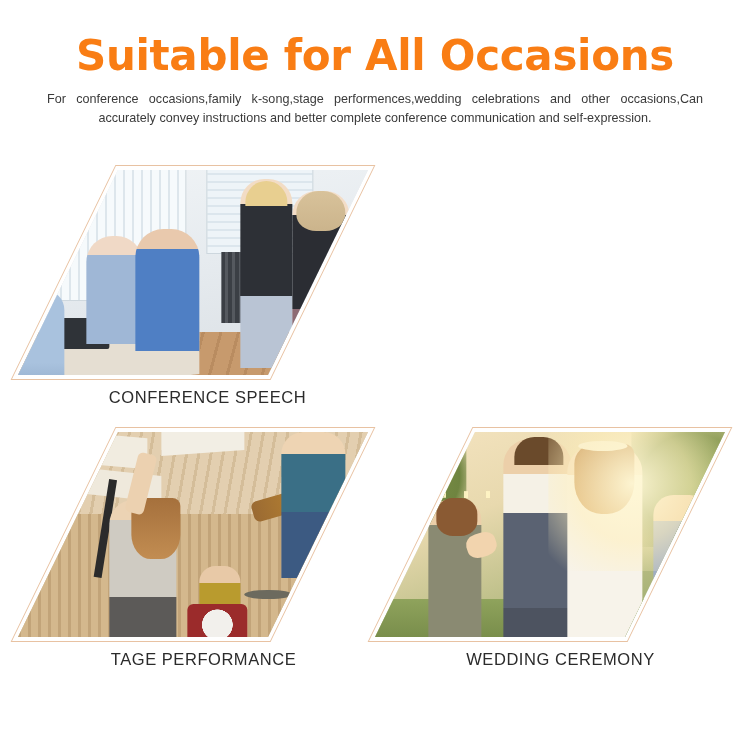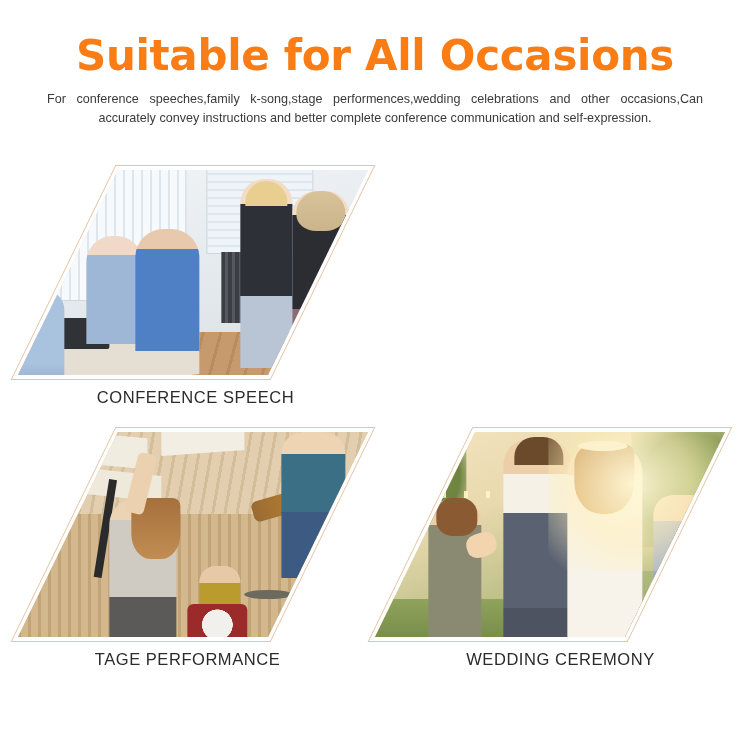--- a/index.html
+++ b/index.html
@@ -100,23 +100,23 @@
     left: 0;
     top: 228px;
     width: 375px;
     text-align: center;
     font-family: "Liberation Sans", sans-serif;
     font-size: 16.5px;
     letter-spacing: 0.55px;
     color: #2b2b2b;
     white-space: nowrap;
   }
-  .cell-0 .caption { padding-left: 8px; }
+  .cell-0 .caption { padding-left: 20px; }
   .cell-1 .caption { padding-left: 14px; }
-  .cell-2 .caption { padding-left: 0;  }
+  .cell-2 .caption { padding-left: 16px;  }
   .cell-3 .caption { padding-left: 16px; }
 
   
   .scene { position: absolute; inset: 0; }
 
   
   .s1 { background: linear-gradient(170deg, #f2f5f7 0%, #e6ebef 45%, #d8dde2 100%); }
   .s1 .window {
     position: absolute; left: 6%; top: 2%; width: 40%; height: 58%;
     background: repeating-linear-gradient(to right,#f6fafc 0 7px,#dde6ec 7px 9px);
@@ -259,21 +259,21 @@
     background:#5d6f9c; }
   .s4 .clap { position:absolute; left:26%; top:48%; width:8%; height:10%;
     background:#f2d4ae; border-radius:40%; transform:rotate(-18deg); }
 </style>
 </head>
 <body>
 
 <div class="header">
   <h1 class="page-title">Suitable for All Occasions</h1>
   <div class="subtitle-wrap">
-    <p class="subtitle">For conference speeches,family k-song,stage performences,wedding celebrations and other occasions,Can accurately convey instructions and better complete conference communication and self-expression.</p>
+    <p class="subtitle">For conference occasions,family k-song,stage performences,wedding celebrations and other occasions,Can accurately convey instructions and better complete conference communication and self-expression.</p>
   </div>
 </div>
 
 <div class="grid">
 
   <div class="cell cell-0">
     <div class="frame">
       <div class="frame-inner">
         <div class="photo">
           <div class="scene s1">

